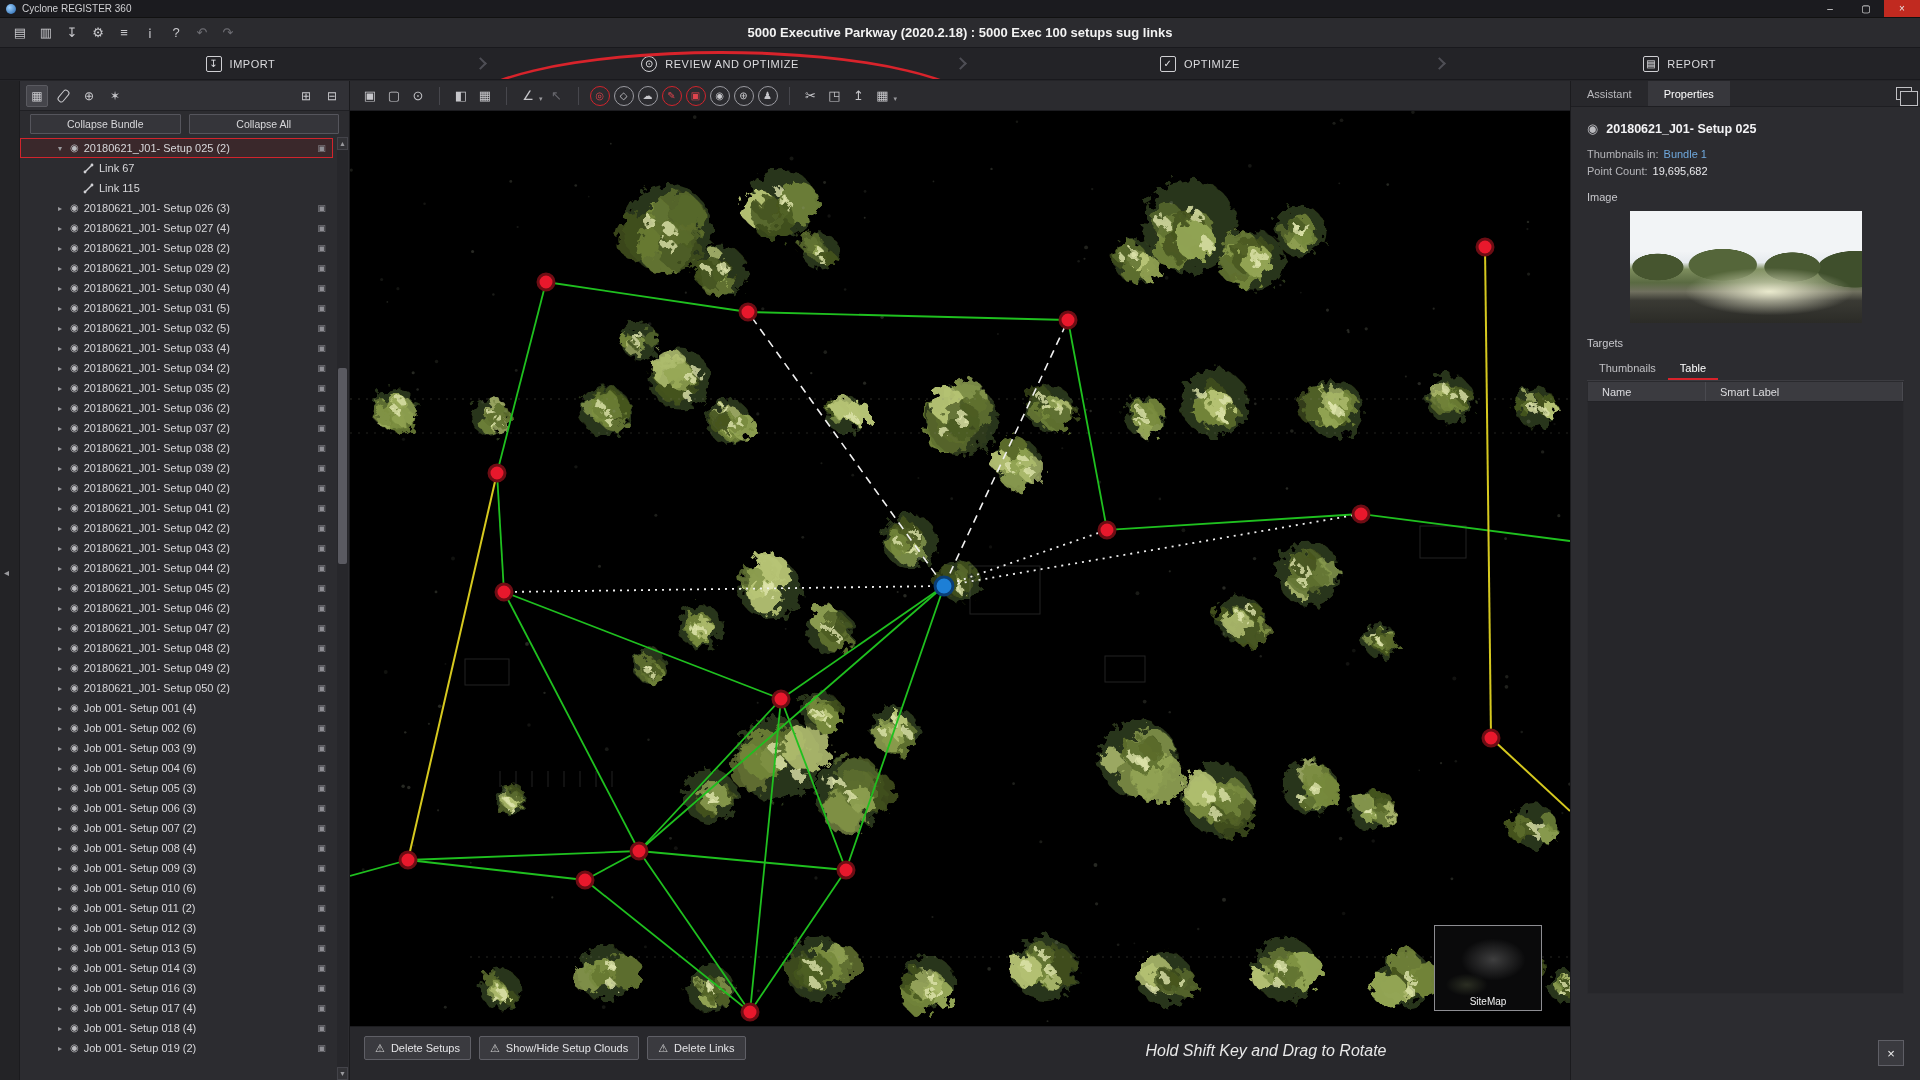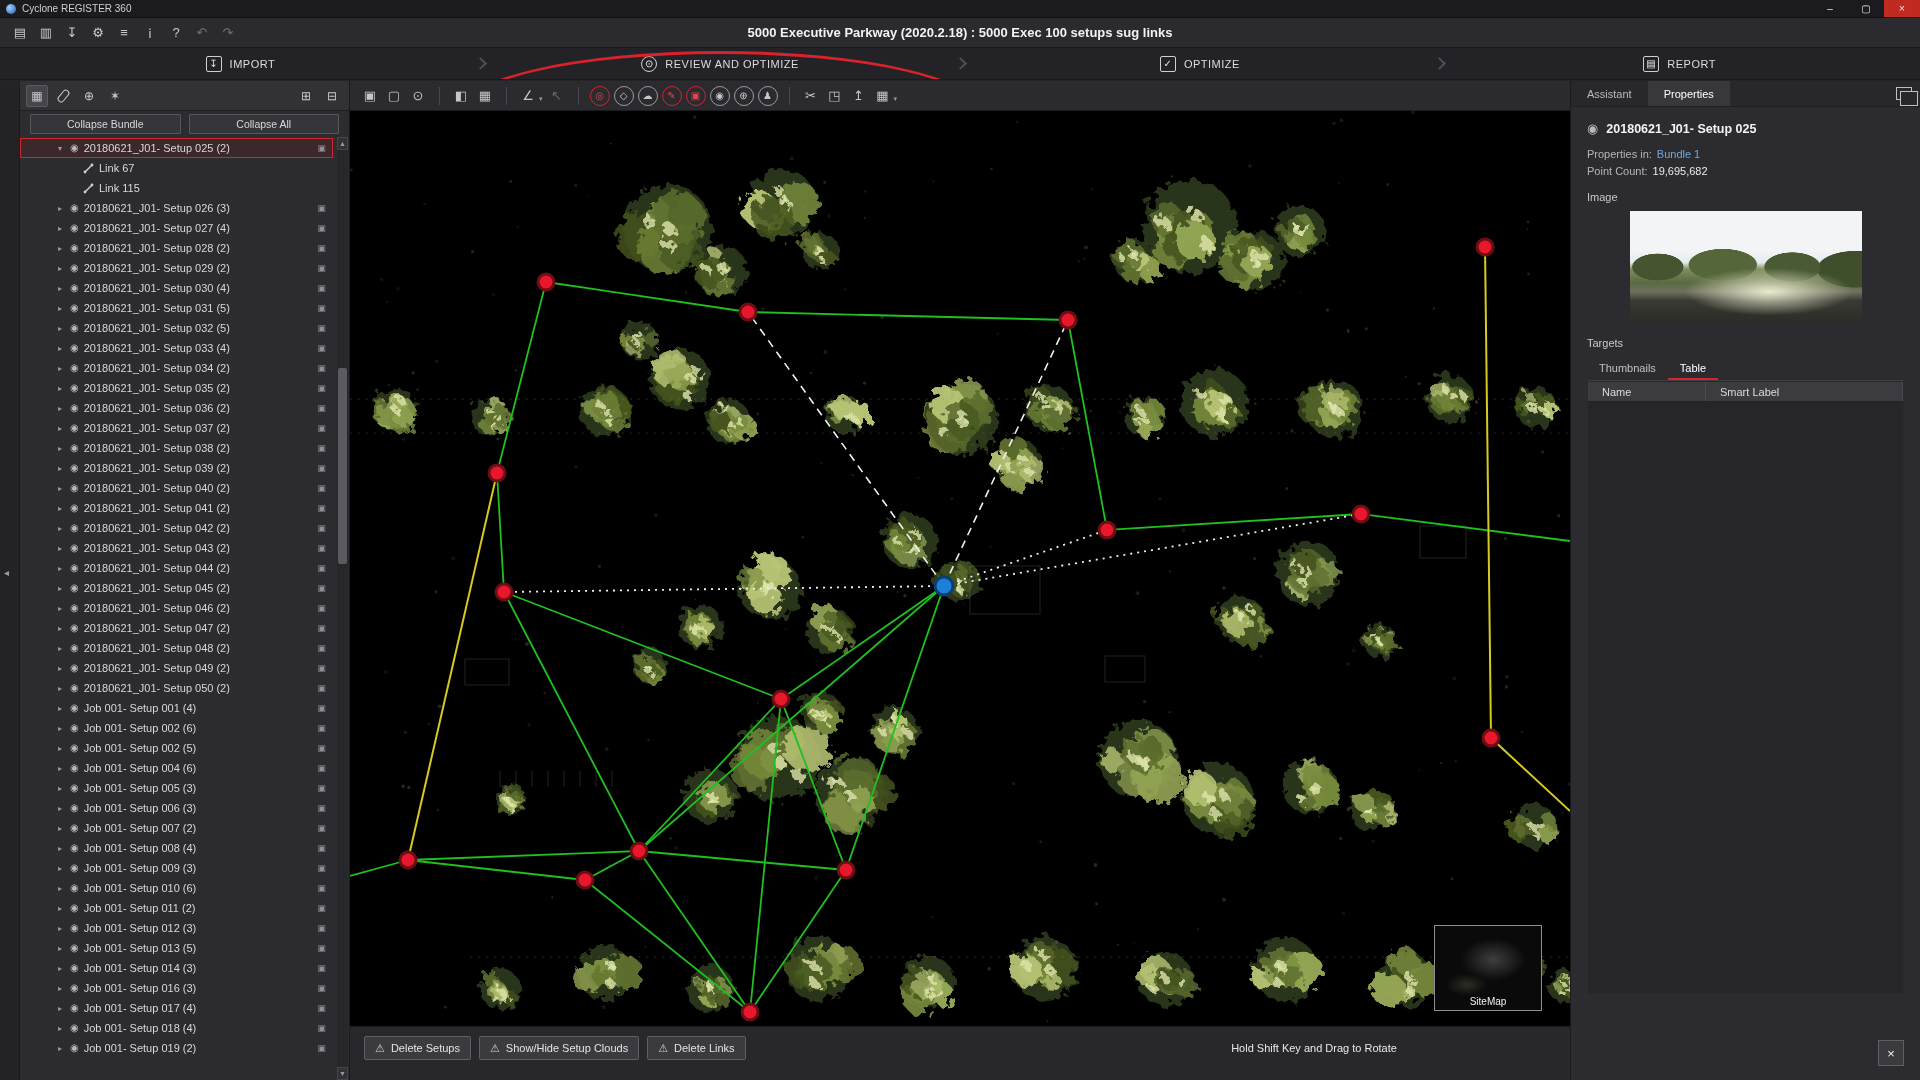--- a/index.html
+++ b/index.html
@@ -58,21 +58,21 @@
   .ct-caret{font-size:7px;color:#9a9a9e;margin:6px 2px 0 -1px}
   .vsep{width:1px;height:18px;background:#47474d;margin:0 9px}
   .canvas-view{position:absolute;top:30px;left:0;right:0;height:916px;background:#000}
   .sitemap{position:absolute;right:28px;bottom:16px;width:108px;height:86px;background:#0a0a0b;border:1px solid #8d8d92;
     background-image:radial-gradient(ellipse 46px 30px at 55% 40%,rgba(160,160,160,.35),transparent 70%),radial-gradient(ellipse 30px 16px at 30% 70%,rgba(120,130,90,.3),transparent 70%)}
   .sitemap-label{position:absolute;bottom:3px;width:100%;text-align:center;font-size:10px;color:#f0f0f0}
   .canvas-bottom{position:absolute;left:0;right:0;bottom:0;height:54px;background:#28282c;border-top:1px solid #1c1c1f}
   .cv-buttons{position:absolute;left:14px;top:9px;display:flex;gap:8px}
   .cv-btn{display:flex;align-items:center;gap:6px;height:24px;padding:0 10px;background:#3a3a3f;border:1px solid #5f5f66;border-radius:2px;font-size:11px;color:#e4e4e7}
   .warn{font-size:11px;color:#cfcfcf}
-  .cv-hint{position:absolute;left:964px;top:15px;transform:translateX(-50%);font-size:11px;color:#e8e8e8;white-space:nowrap}
+  .cv-hint{position:absolute;left:916px;top:15px;transform:translateX(-50%);font-size:16px;font-style:italic;color:#e8e8e8;white-space:nowrap}
   
   .right-panel{position:absolute;left:1570px;top:0;bottom:0;width:350px;background:#2c2c30;border-left:1px solid #1b1b1e}
   .rp-tabs{height:26px;background:#28282c;border-bottom:1px solid #1e1e22;display:flex;align-items:stretch;font-size:11px}
   .rp-tab{padding:0 16px;display:flex;align-items:center;color:#b9b9bd}
   .rp-tab.active{background:#37373c;color:#fff}
   .panel-ico{margin-left:auto;margin-right:8px;align-self:center;width:16px;height:13px;border:1.5px solid #c0c0c4;position:relative}
   .panel-ico::after{content:'';position:absolute;left:3px;top:3px;width:16px;height:13px;border:1.5px solid #c0c0c4;background:#28282c}
   .rp-body{padding:14px 16px 0 16px;font-size:11px}
   .rp-title-row{display:flex;align-items:center;gap:8px;margin-bottom:12px}
   .rp-title-ico{font-size:13px;color:#b9b9bd}
@@ -356,21 +356,21 @@
           </div>
           <div class="trow">
             <span class="t-arrow">▸</span>
             <span class="t-ico">◉</span>
             <span class="t-label">Job 001- Setup 002 (6)</span>
             <span class="t-img">▣</span>
           </div>
           <div class="trow">
             <span class="t-arrow">▸</span>
             <span class="t-ico">◉</span>
-            <span class="t-label">Job 001- Setup 002 (5)</span>
+            <span class="t-label">Job 001- Setup 003 (9)</span>
             <span class="t-img">▣</span>
           </div>
           <div class="trow">
             <span class="t-arrow">▸</span>
             <span class="t-ico">◉</span>
             <span class="t-label">Job 001- Setup 004 (6)</span>
             <span class="t-img">▣</span>
           </div>
           <div class="trow">
             <span class="t-arrow">▸</span>
@@ -1356,21 +1356,21 @@
         <div class="rp-tab">Assistant</div>
         <div class="rp-tab active">Properties</div>
         <div class="panel-ico"></div>
       </div>
     <div class="rp-body">
       <div class="rp-title-row">
         <span class="rp-title-ico">◉</span>
         <span class="rp-title">20180621_J01- Setup 025</span>
       </div>
       <div class="rp-row">
-        <span>Properties in:</span>
+        <span>Thumbnails in:</span>
         <span class="rp-link">Bundle 1</span>
       </div>
       <div class="rp-row">
         <span>Point Count:</span>
         <span class="rp-val">19,695,682</span>
       </div>
       <div class="rp-section">Image</div>
       <div class="pano"></div>
       <div class="rp-section">Targets</div>
       <div class="tg-tabs" id="tg-tabs">

